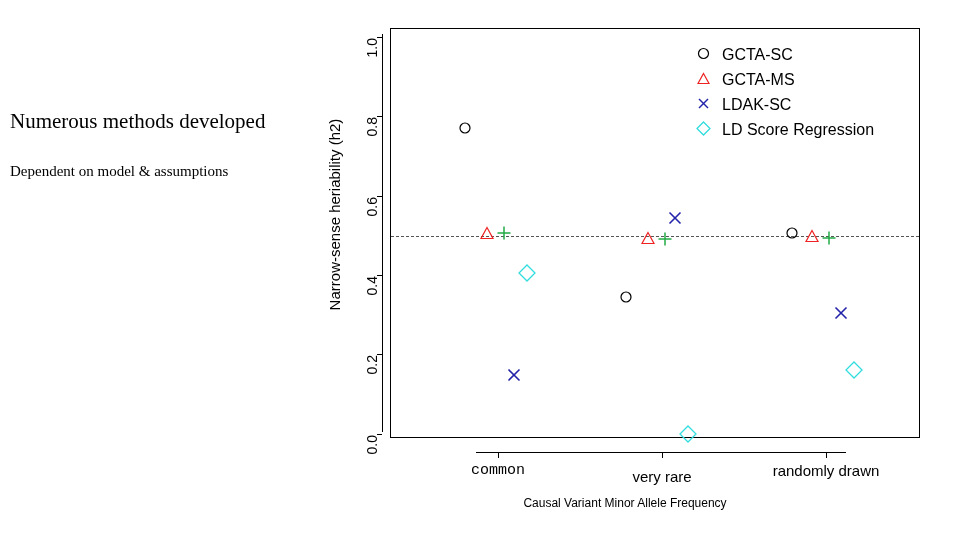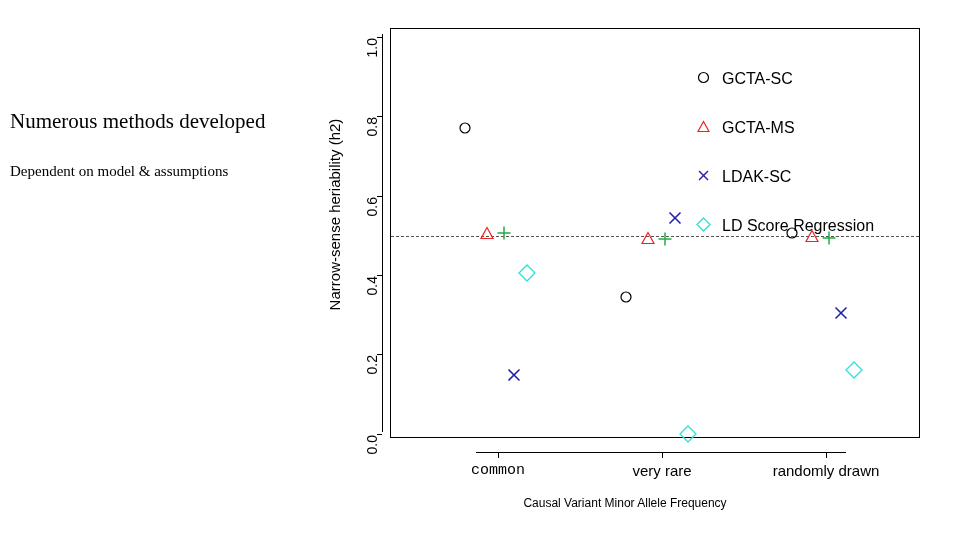--- a/index.html
+++ b/index.html
@@ -144,21 +144,20 @@
   .legend {
     position: absolute;
     left: 390px;
     top: 36px;
     width: 235px;
   }
   .legend-row {
     display: flex;
     align-items: center;
     height: 25px;
-    margin-top: 24px;
   }
   .legend-mark {
     width: 26px;
     text-align: center;
     font-size: 15px;
     line-height: 1;
   }
   .legend-text {
     font-size: 16px;
     color: #000000;
@@ -221,21 +220,21 @@
     <div class="y-tick" style="top:31px;"></div>
     <div class="y-label-holder" style="top:24px;">
         <span class="y-tick-label">1.0</span>
       </div>
 
     <div class="x-axis-line"></div>
     <div class="x-tick" style="left:198px;"></div>
     <div class="x-tick" style="left:362px;"></div>
     <div class="x-tick" style="left:526px;"></div>
     <div class="x-tick-label" style="left:198px;font-family:Liberation Mono, monospace;">common</div>
-    <div class="x-tick-label" style="left:362px;">very rare</div>
+    <div class="x-tick-label" style="left:362px;margin-top:6px;">very rare</div>
     <div class="x-tick-label" style="left:526px;">randomly drawn</div>
     <div class="x-title">Causal Variant Minor Allele Frequency</div>
 
     <div class="legend">
       <div class="legend-row">
         <span class="legend-mark">
           <svg width="13" height="13" viewBox="0 0 13 13">
               <circle cx="6.5" cy="6.5" r="5" fill="none" stroke="#000000" stroke-width="1.2"></circle>
             </svg>
         </span>

